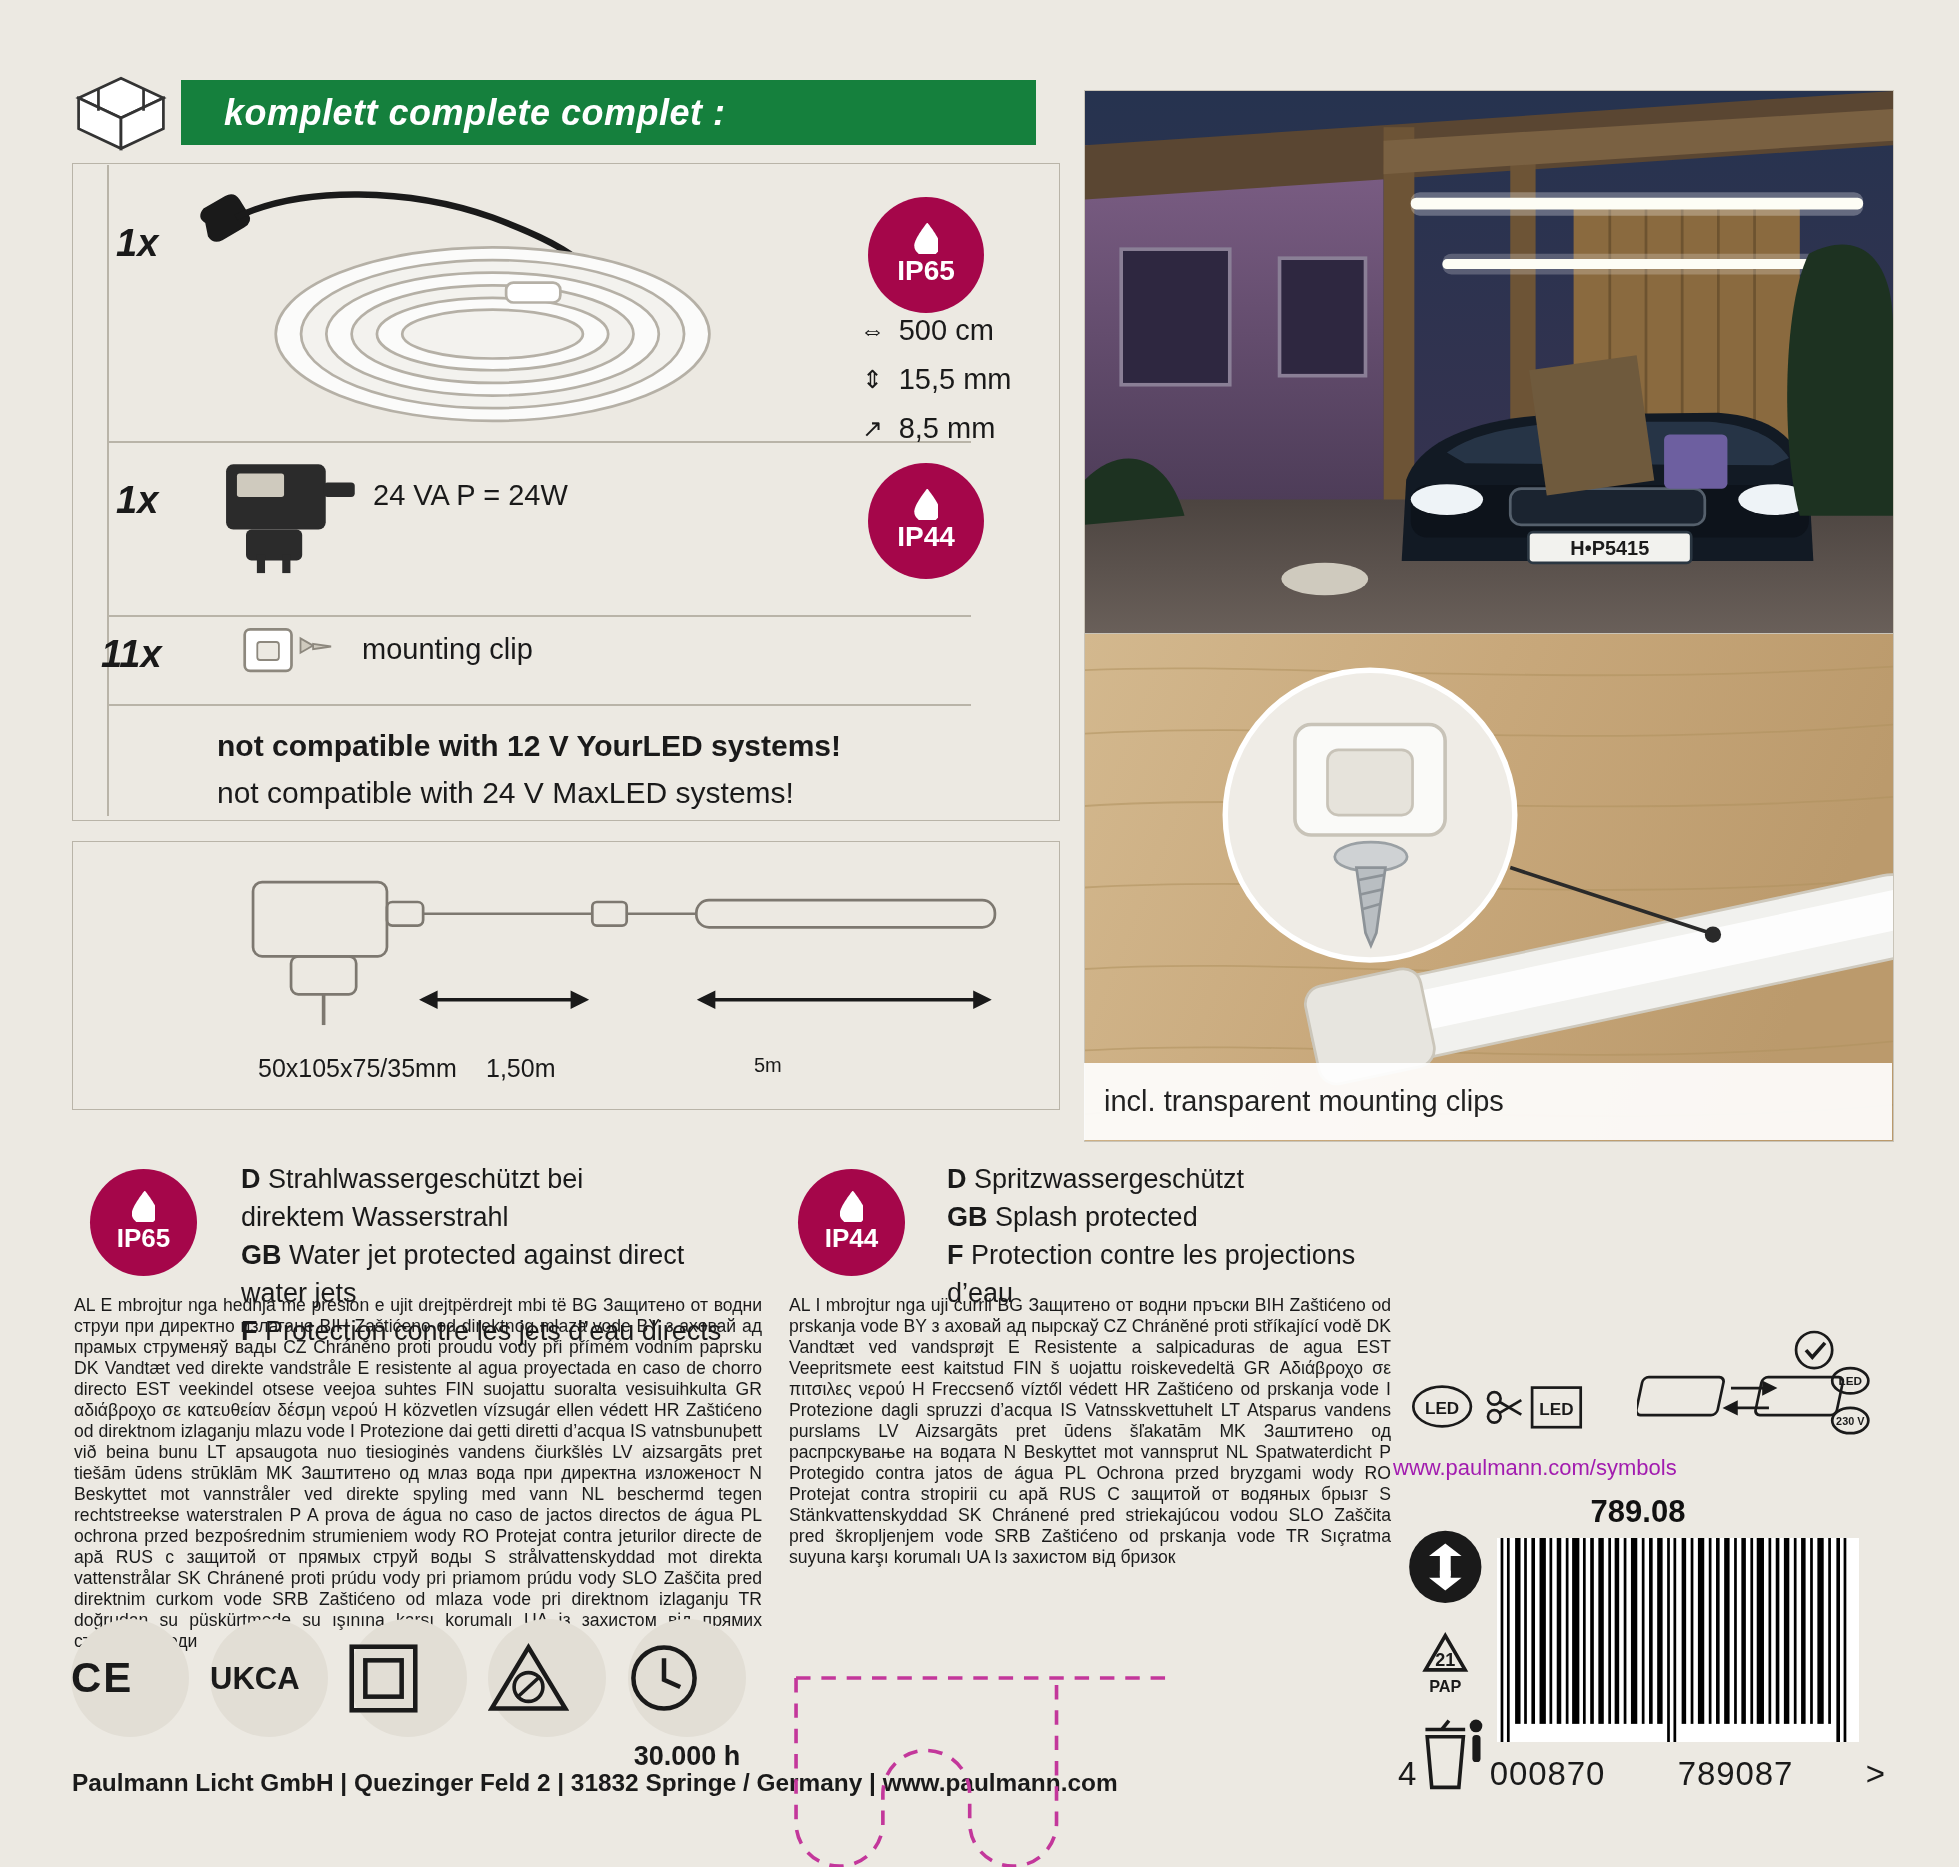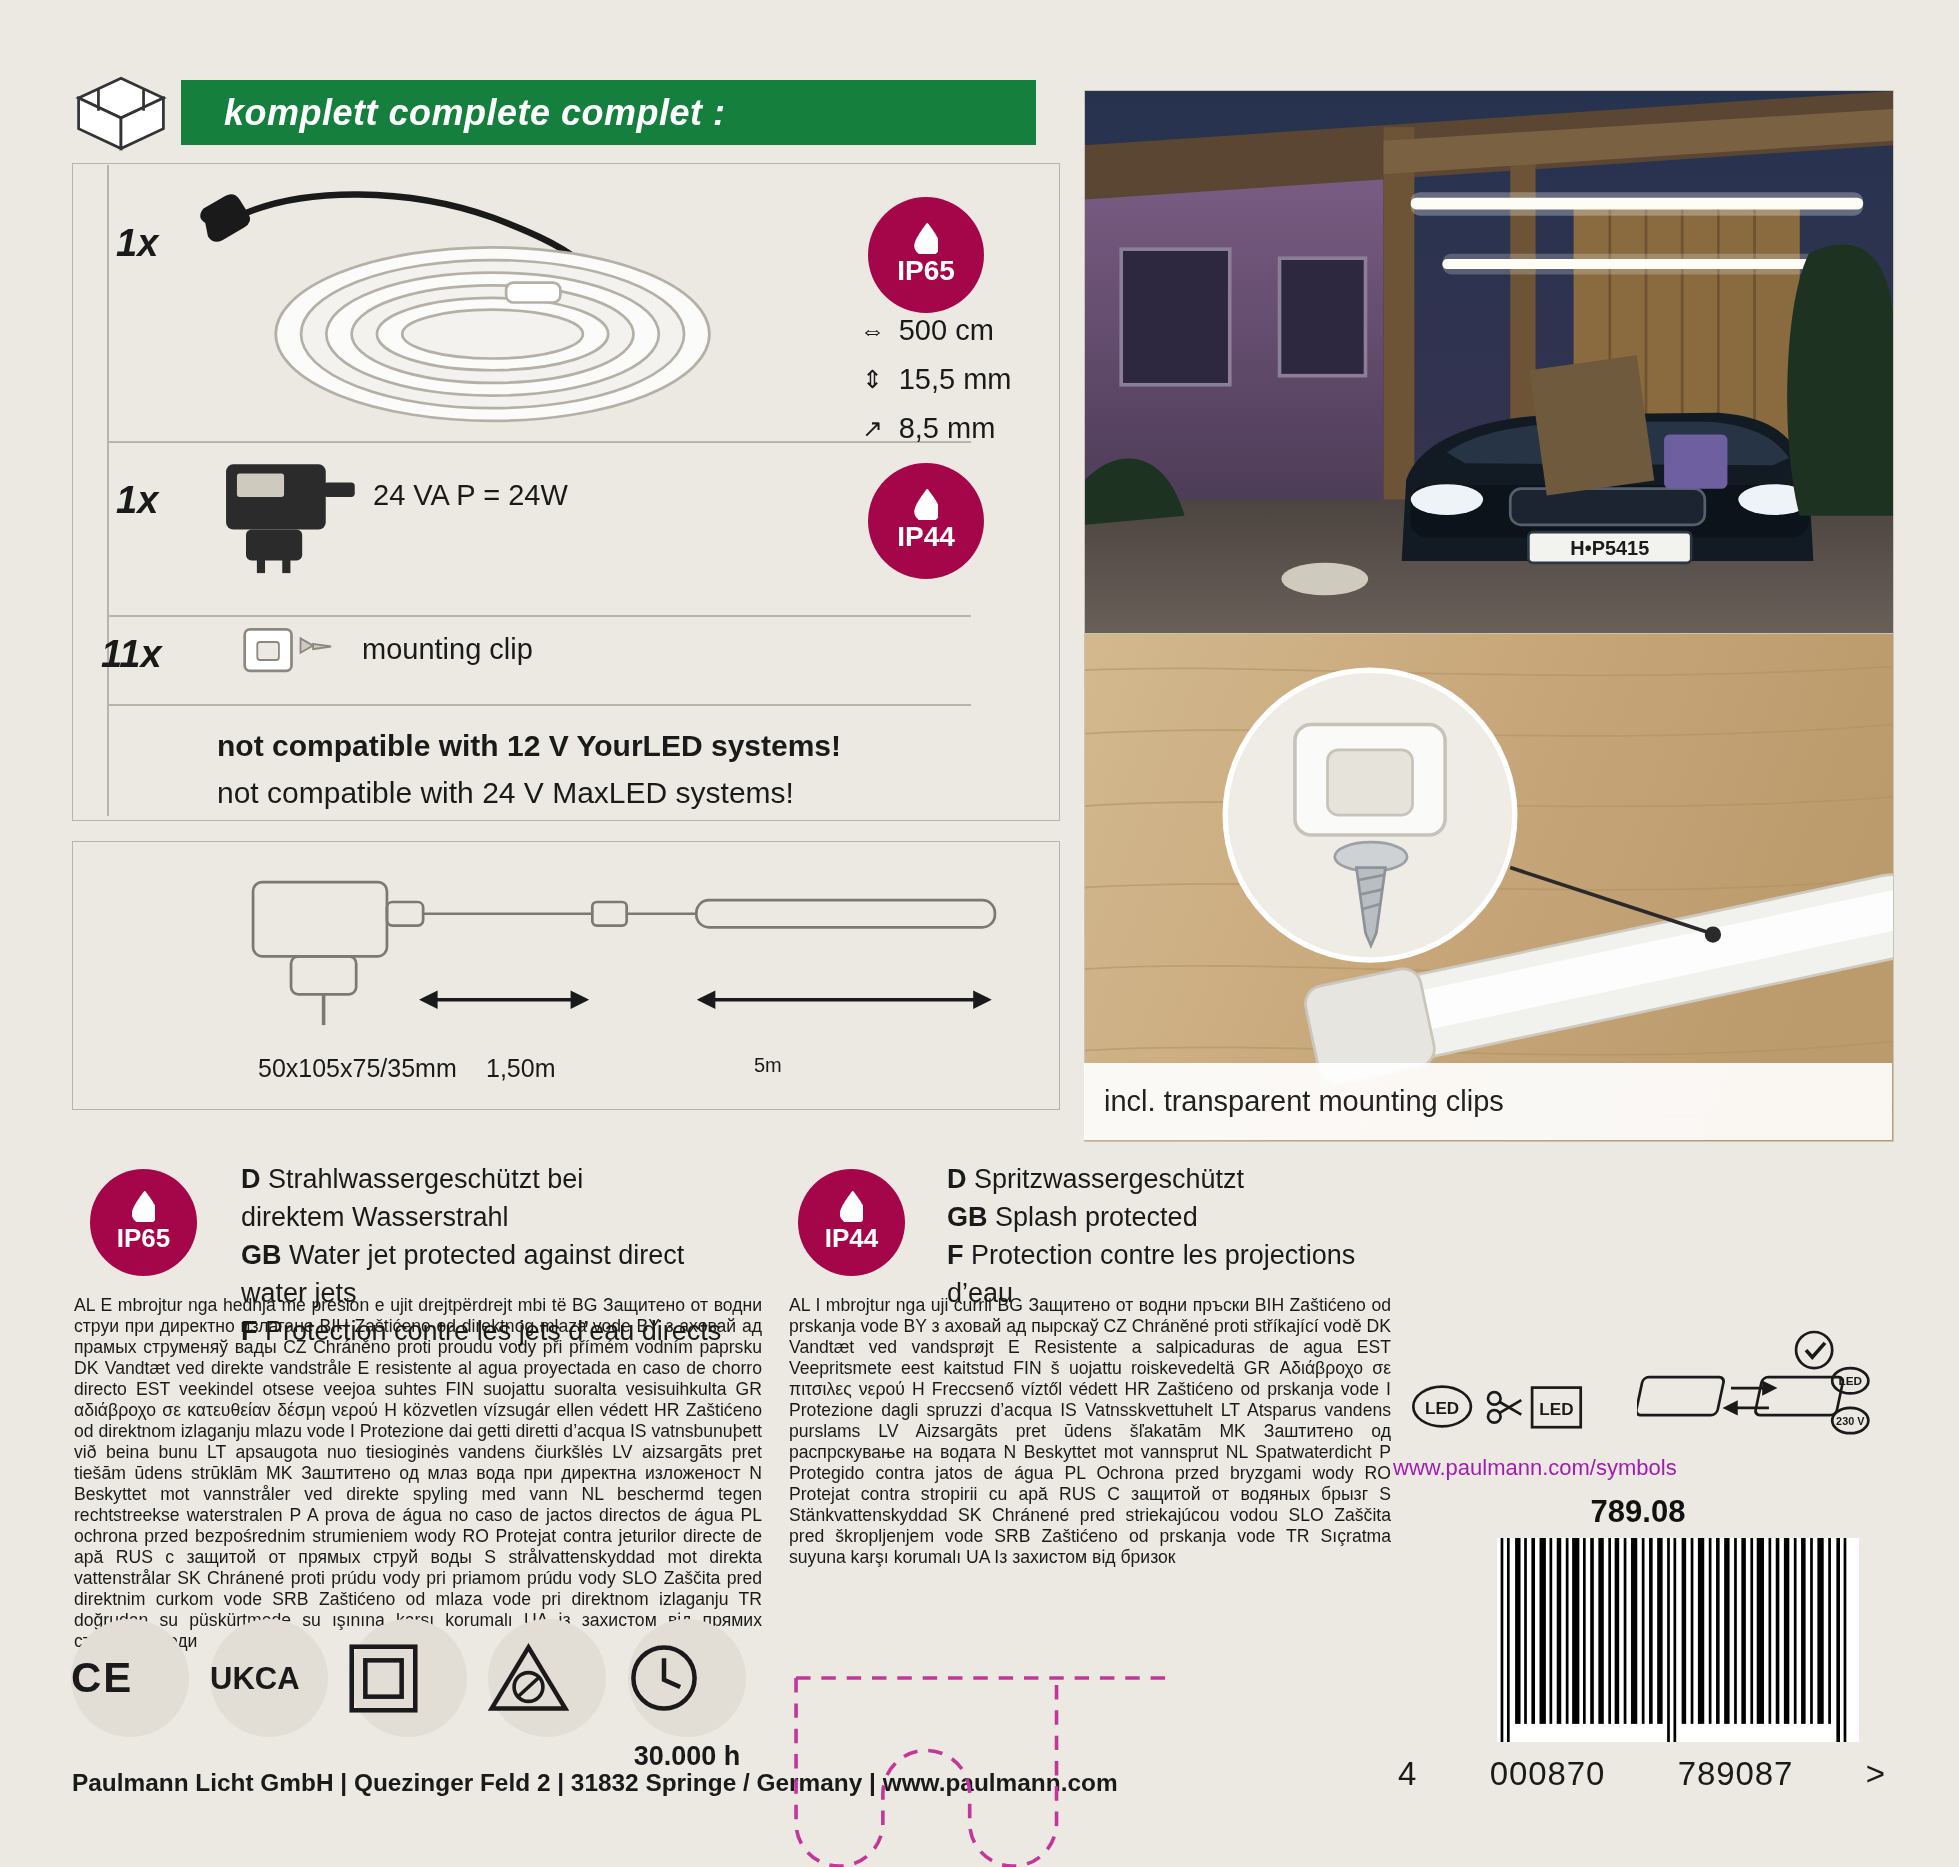--- a/index.html
+++ b/index.html
@@ -474,20 +474,41 @@
     </svg>
   </div>
 
   <div id="barcode-digits">
     <span>4</span>
     <span>000870</span>
     <span>789087</span>
     <span>&gt;</span>
   </div>
 
+  <div class="recycle-col" style="left:1398px;top:1529px;">
+    <svg width="100" height="271" viewBox="0 0 110 300">
+      <circle cx="52" cy="42" r="40" fill="#1a1a1a"></circle>
+      <path d="M34 30 l18 -14 18 14 -12 0 0 22 -12 0 0 -22 z" fill="#fff"></path>
+      <path d="M70 54 l-18 14 -18 -14 12 0 0 -8 12 0 0 8 z" fill="#fff"></path>
+      <g fill="none" stroke="#1a1a1a" stroke-width="4">
+        <path d="M52 118 l22 38 -44 0 z" transform="translate(0,0)"></path>
+      </g>
+      <text x="52" y="152" font-family="Liberation Sans, sans-serif" font-size="20" font-weight="bold" text-anchor="middle" fill="#1a1a1a">21</text>
+      <text x="52" y="180" font-family="Liberation Sans, sans-serif" font-size="18" font-weight="bold" text-anchor="middle" fill="#1a1a1a">PAP</text>
+      <g fill="none" stroke="#1a1a1a" stroke-width="4">
+        <path d="M32 230 h40 l-5 56 h-30 z"></path>
+        <line x1="30" y1="222" x2="74" y2="222"></line>
+        <line x1="48" y1="222" x2="56" y2="212"></line>
+      </g>
+      <g fill="#1a1a1a">
+        <circle cx="86" cy="218" r="7"></circle>
+        <rect x="82" y="228" width="9" height="30" rx="4"></rect>
+      </g>
+    </svg>
+  </div>
 
   <div class="circ-icon" style="left:71px;top:1619px;width:118px;height:118px;">
     <span style="font-size:42px;font-weight:bold;letter-spacing:1.8px;">CE</span>
   </div>
   <div class="circ-icon" style="left:210px;top:1619px;width:118px;height:118px;">
     <span style="font-size:31px;font-weight:bold;line-height:31px;text-align:center;">UKCA</span>
   </div>
   <div class="circ-icon" style="left:349px;top:1619px;width:118px;height:118px;">
     <svg width="69" height="69" viewBox="0 0 76 76">
       <rect x="3" y="3" width="70" height="70" fill="none" stroke="#1a1a1a" stroke-width="5"></rect>

